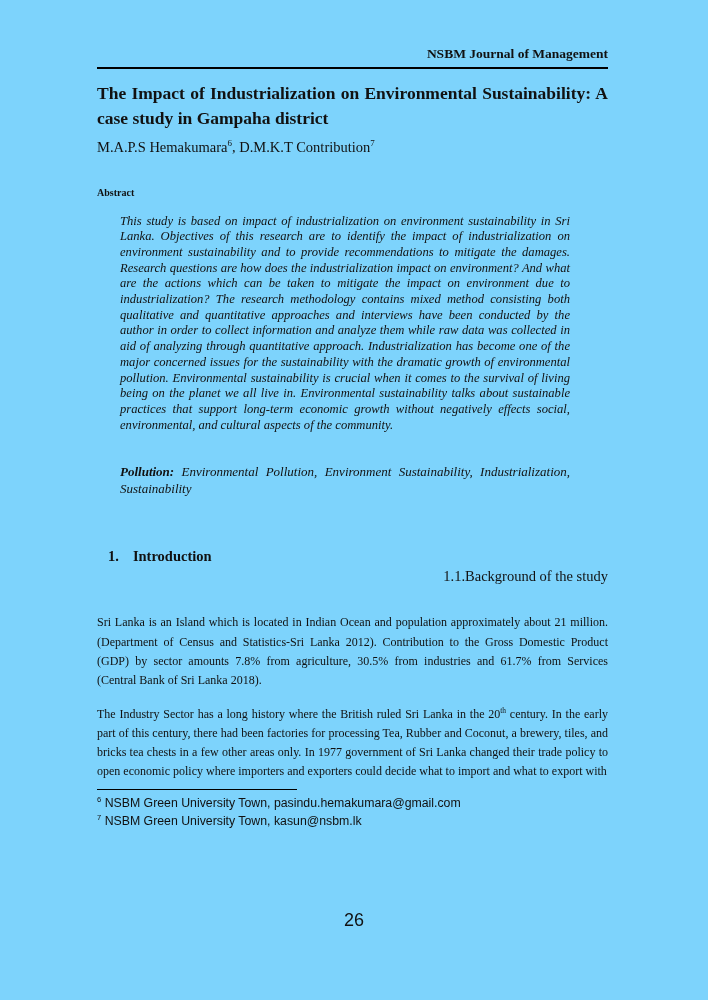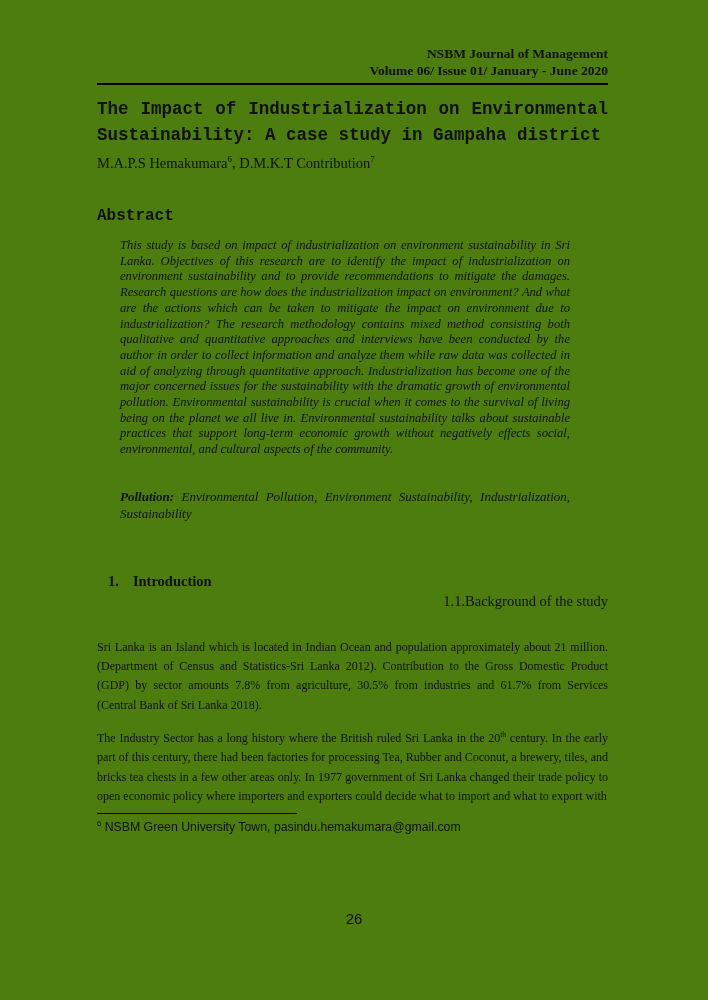--- a/index.html
+++ b/index.html
@@ -4,21 +4,21 @@
 <style>
   html, body {
     margin: 0;
     padding: 0;
     background: #ffffff;
   }
   .page {
     position: relative;
     width: 708px;
     height: 1000px;
-    background: #4d7c0f;
+    background: #7dd3fc;
     color: #111111;
     font-family: "Liberation Serif", "DejaVu Serif", serif;
     overflow: hidden;
     box-sizing: border-box;
     padding: 46px 100px 0 97px;
   }
   
   .journal-header {
     text-align: right;
     font-weight: bold;
@@ -30,40 +30,38 @@
     border-top: 2.2px solid #000000;
     margin: 4px 0 0 0;
   }
   
   .article-title {
     margin-top: 12px;
     font-weight: bold;
     font-size: 17.5px;
     line-height: 25.5px;
     text-align: justify;
-    font-family: Liberation Mono, monospace;
   }
   
   .authors-line {
     margin-top: 6px;
     font-size: 14.5px;
     line-height: 19px;
   }
   sup.ref {
     font-size: 62%;
     vertical-align: super;
     line-height: 0;
   }
   
   .abstract-heading {
-    margin-top: 34px;
+    margin-top: 26px;
     font-weight: bold;
-    font-size: 16px;
+    font-size: 10px;
     line-height: 19px;
-    font-family: Liberation Mono, monospace;
   }
   .abstract-text {
     margin: 12px 38px 0 23px;
     font-style: italic;
     font-size: 12.6px;
     line-height: 15.7px;
     text-align: justify;
   }
   
   .keywords-block {
@@ -115,31 +113,30 @@
     line-height: 18.5px;
   }
   
   .page-number {
     position: absolute;
     left: 0;
     right: 0;
     top: 910px;
     text-align: center;
     font-family: "Liberation Sans", "DejaVu Sans", sans-serif;
-    font-size: 15px;
+    font-size: 18px;
   }
 </style>
 </head>
 <body>
 
 <div class="page">
 
   <div class="journal-header">
     <div>NSBM Journal of Management</div>
-    <div>Volume 06/ Issue 01/ January - June 2020</div>
   </div>
 
   <hr class="header-rule">
 
   <h1 class="article-title" style="margin-bottom:0;">The Impact of Industrialization on Environmental Sustainability: A case study in Gampaha district</h1>
 
   <div class="authors-line"><span>M.A.P.S Hemakumara</span><sup class="ref">6</sup><span>, </span><span>D.M.K.T Contribution</span><sup class="ref">7</sup></div>
 
   <div class="abstract-heading">Abstract</div>
 
@@ -154,17 +151,18 @@
   </div>
 
   <p class="body-para para-1" style="margin:27px 0 0 0;">Sri Lanka is an Island which is located in Indian Ocean and population approximately about 21 million. (Department of Census and Statistics-Sri Lanka 2012). Contribution to the Gross Domestic Product (GDP) by sector amounts 7.8% from agriculture, 30.5% from industries and 61.7% from Services (Central Bank of Sri Lanka 2018).</p>
 
   <p class="body-para para-2" style="margin:14px 0 0 0;"><span>The Industry Sector has a long history where the British ruled Sri Lanka in the 20</span><sup class="ref">th</sup><span> century. In the early part of this century, there had been factories for processing Tea, Rubber and Coconut, a brewery, tiles, and bricks tea chests in a few other areas only. In 1977 government of Sri Lanka changed their trade policy to open economic policy where importers and exporters could decide what to import and what to export with</span></p>
 
   <hr class="footnote-rule">
 
   <div class="footnotes">
     <div><sup class="ref">6</sup> <span>NSBM Green University Town, pasindu.hemakumara@gmail.com</span></div>
+    <div><sup class="ref">7</sup> <span>NSBM Green University Town, kasun@nsbm.lk</span></div>
   </div>
 
   <div class="page-number">26</div>
 
 </div>
 
 </body></html>

